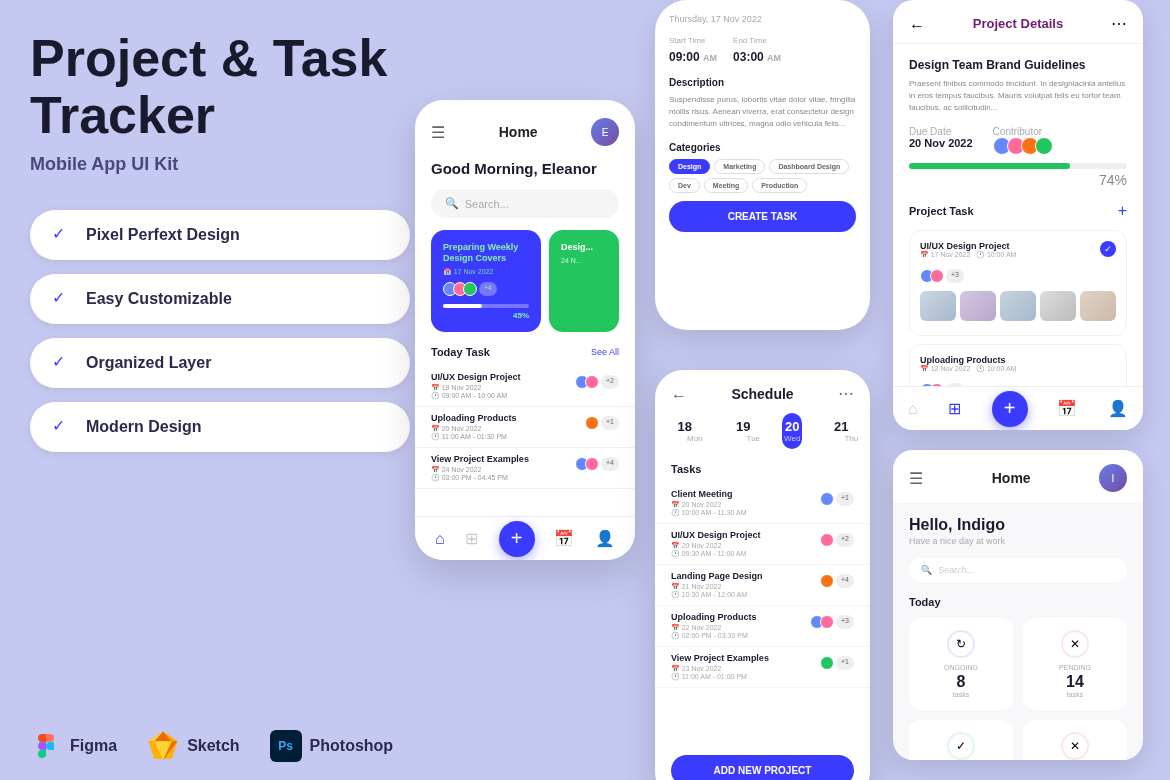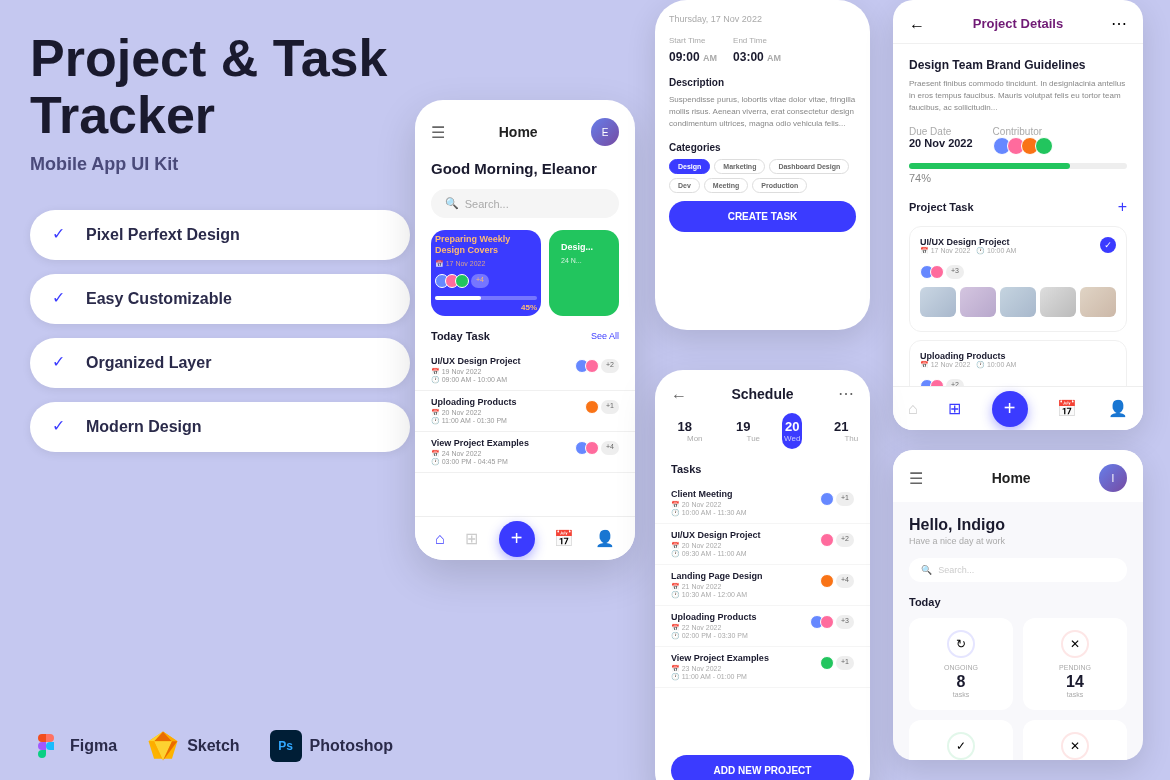--- a/index.html
+++ b/index.html
@@ -163,23 +163,23 @@
     .cards-row {
       padding: 0 16px;
       display: flex;
       gap: 8px;
       margin-bottom: 14px;
     }
 
     .card-blue {
       background: #3b3bff;
       border-radius: 14px;
-      padding: 4px;
+      padding: 12px;
       flex: 1;
-      color: #fdba74;
+      color: #86efac;
     }
 
     .card-green {
       background: #22c55e;
       border-radius: 14px;
       padding: 12px;
       width: 70px;
       color: white;
     }
 
@@ -598,22 +598,23 @@
       margin-bottom: 3px;
     }
 
     .progress-main-fill {
       background: #22c55e;
       border-radius: 4px;
       height: 6px;
     }
 
     .progress-percent {
-      font-size: 11px;
+      font-size: 14px;
       color: #888;
+      text-align: right;
     }
 
     .project-task-header {
       display: flex;
       justify-content: space-between;
       align-items: center;
       margin-bottom: 10px;
     }
 
     .proj-task-title {

